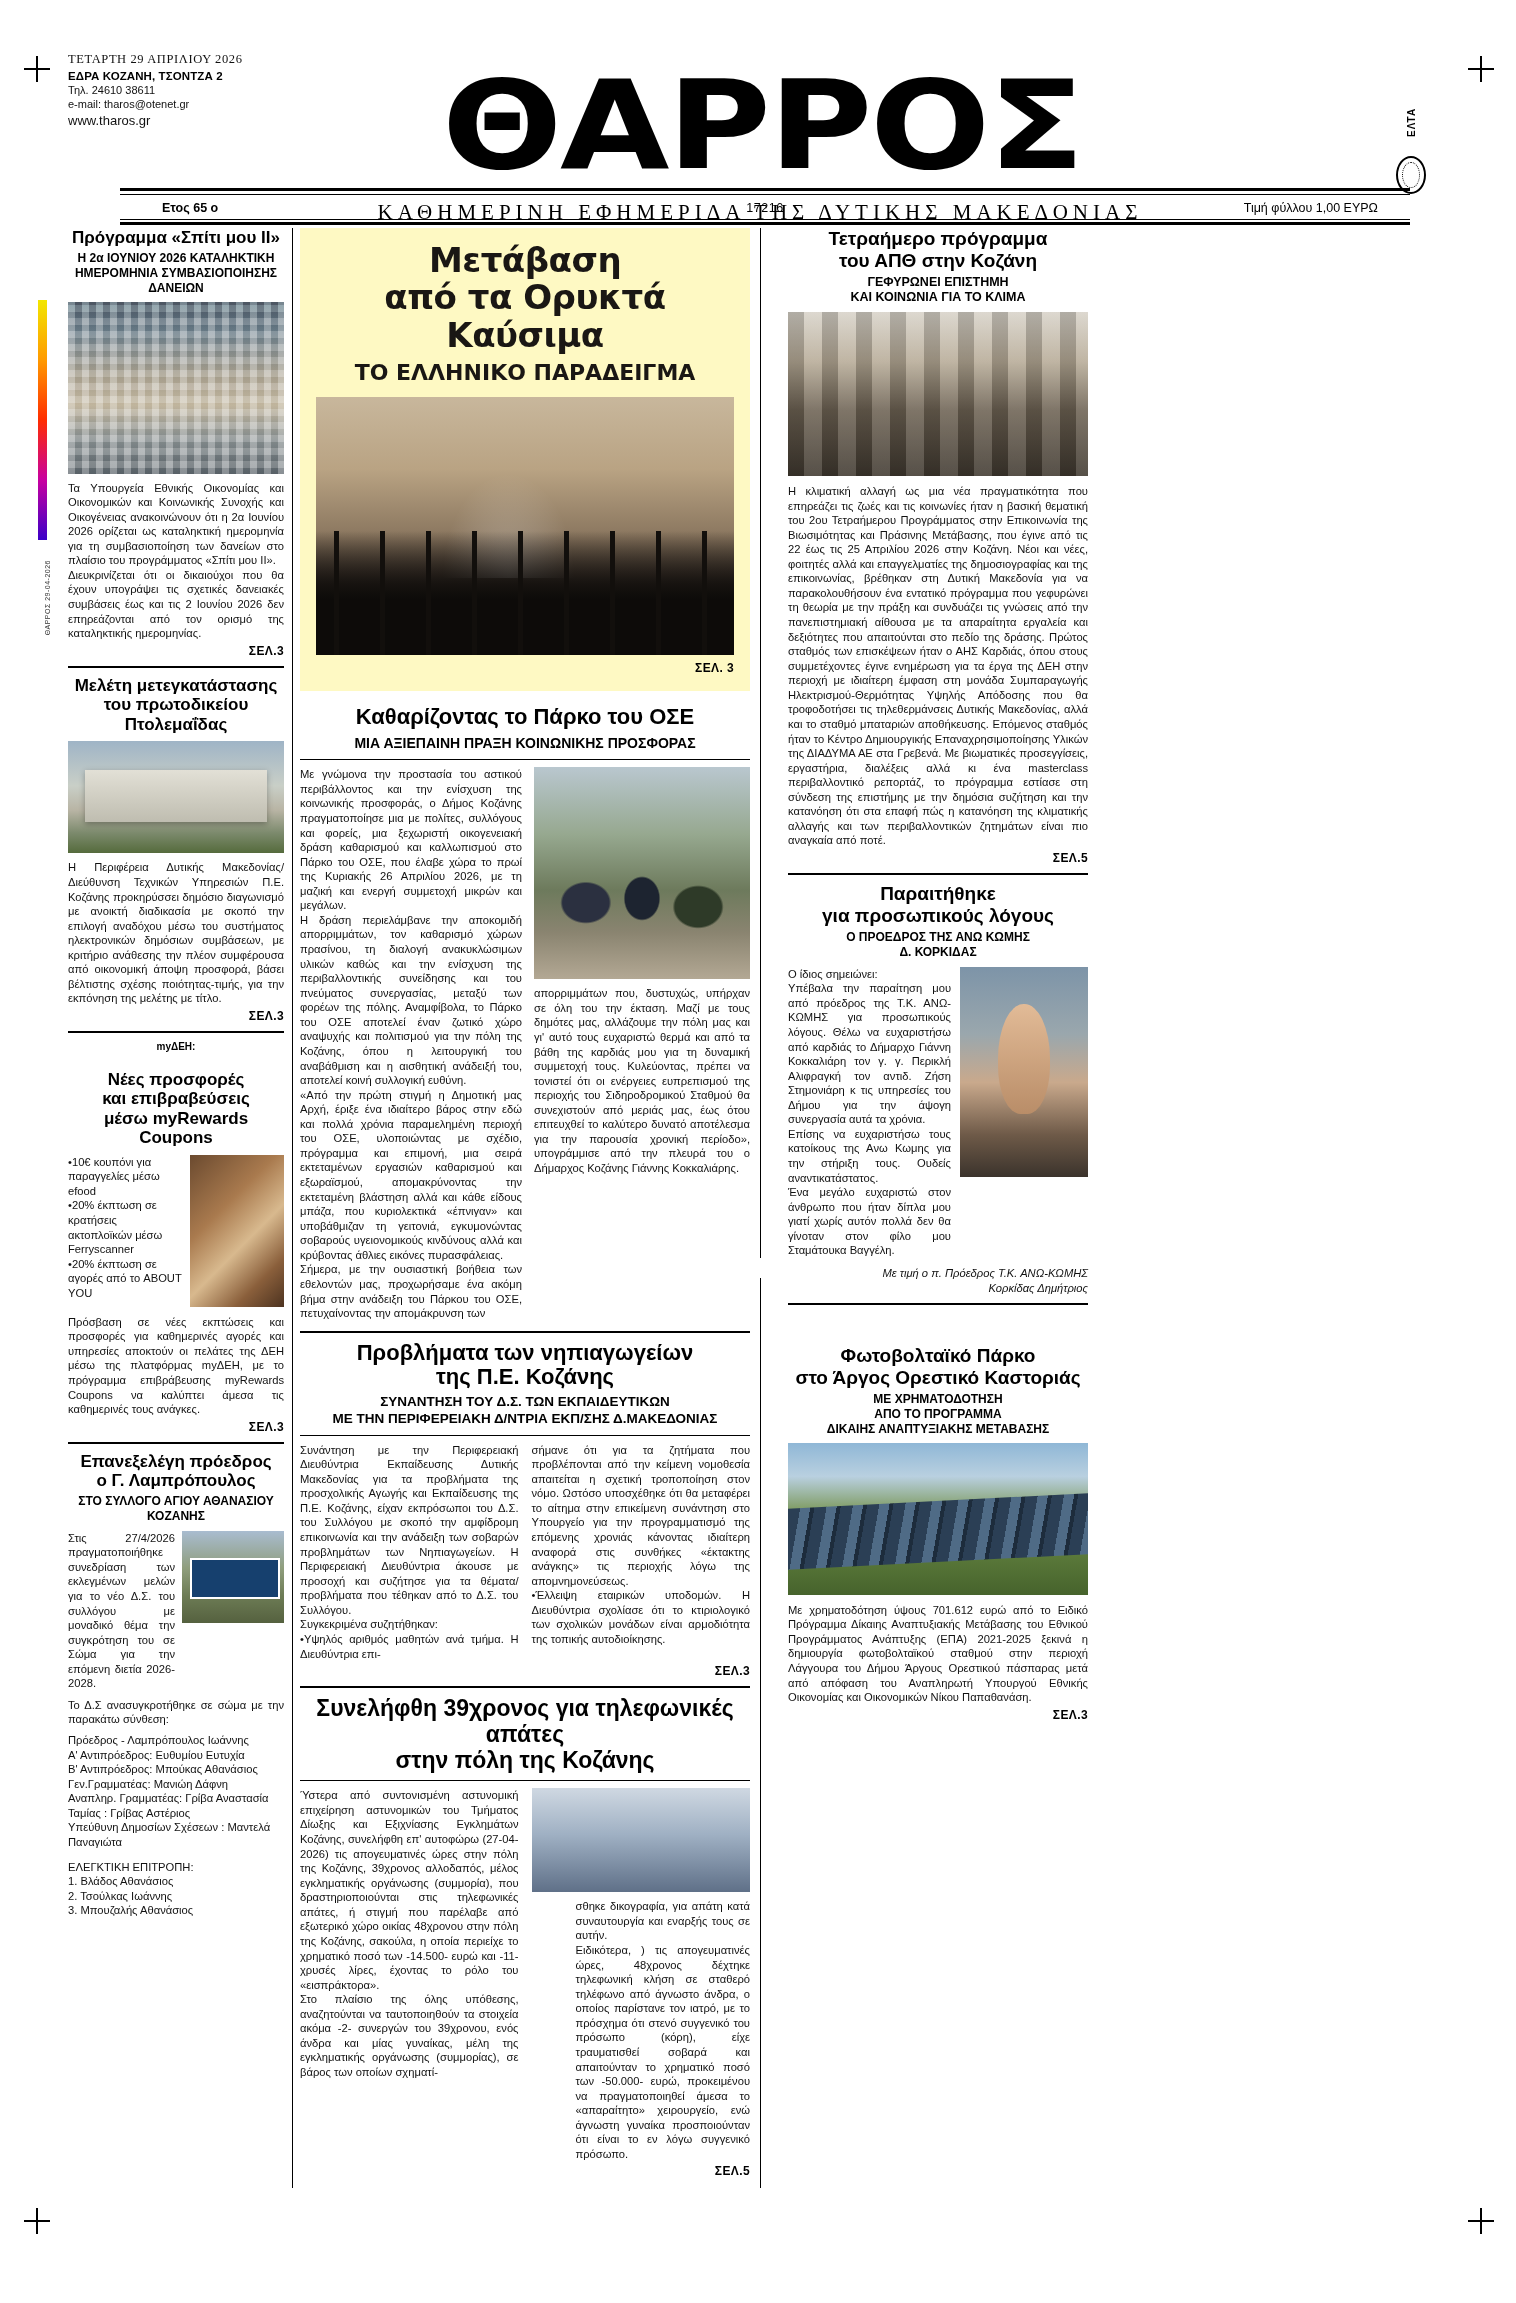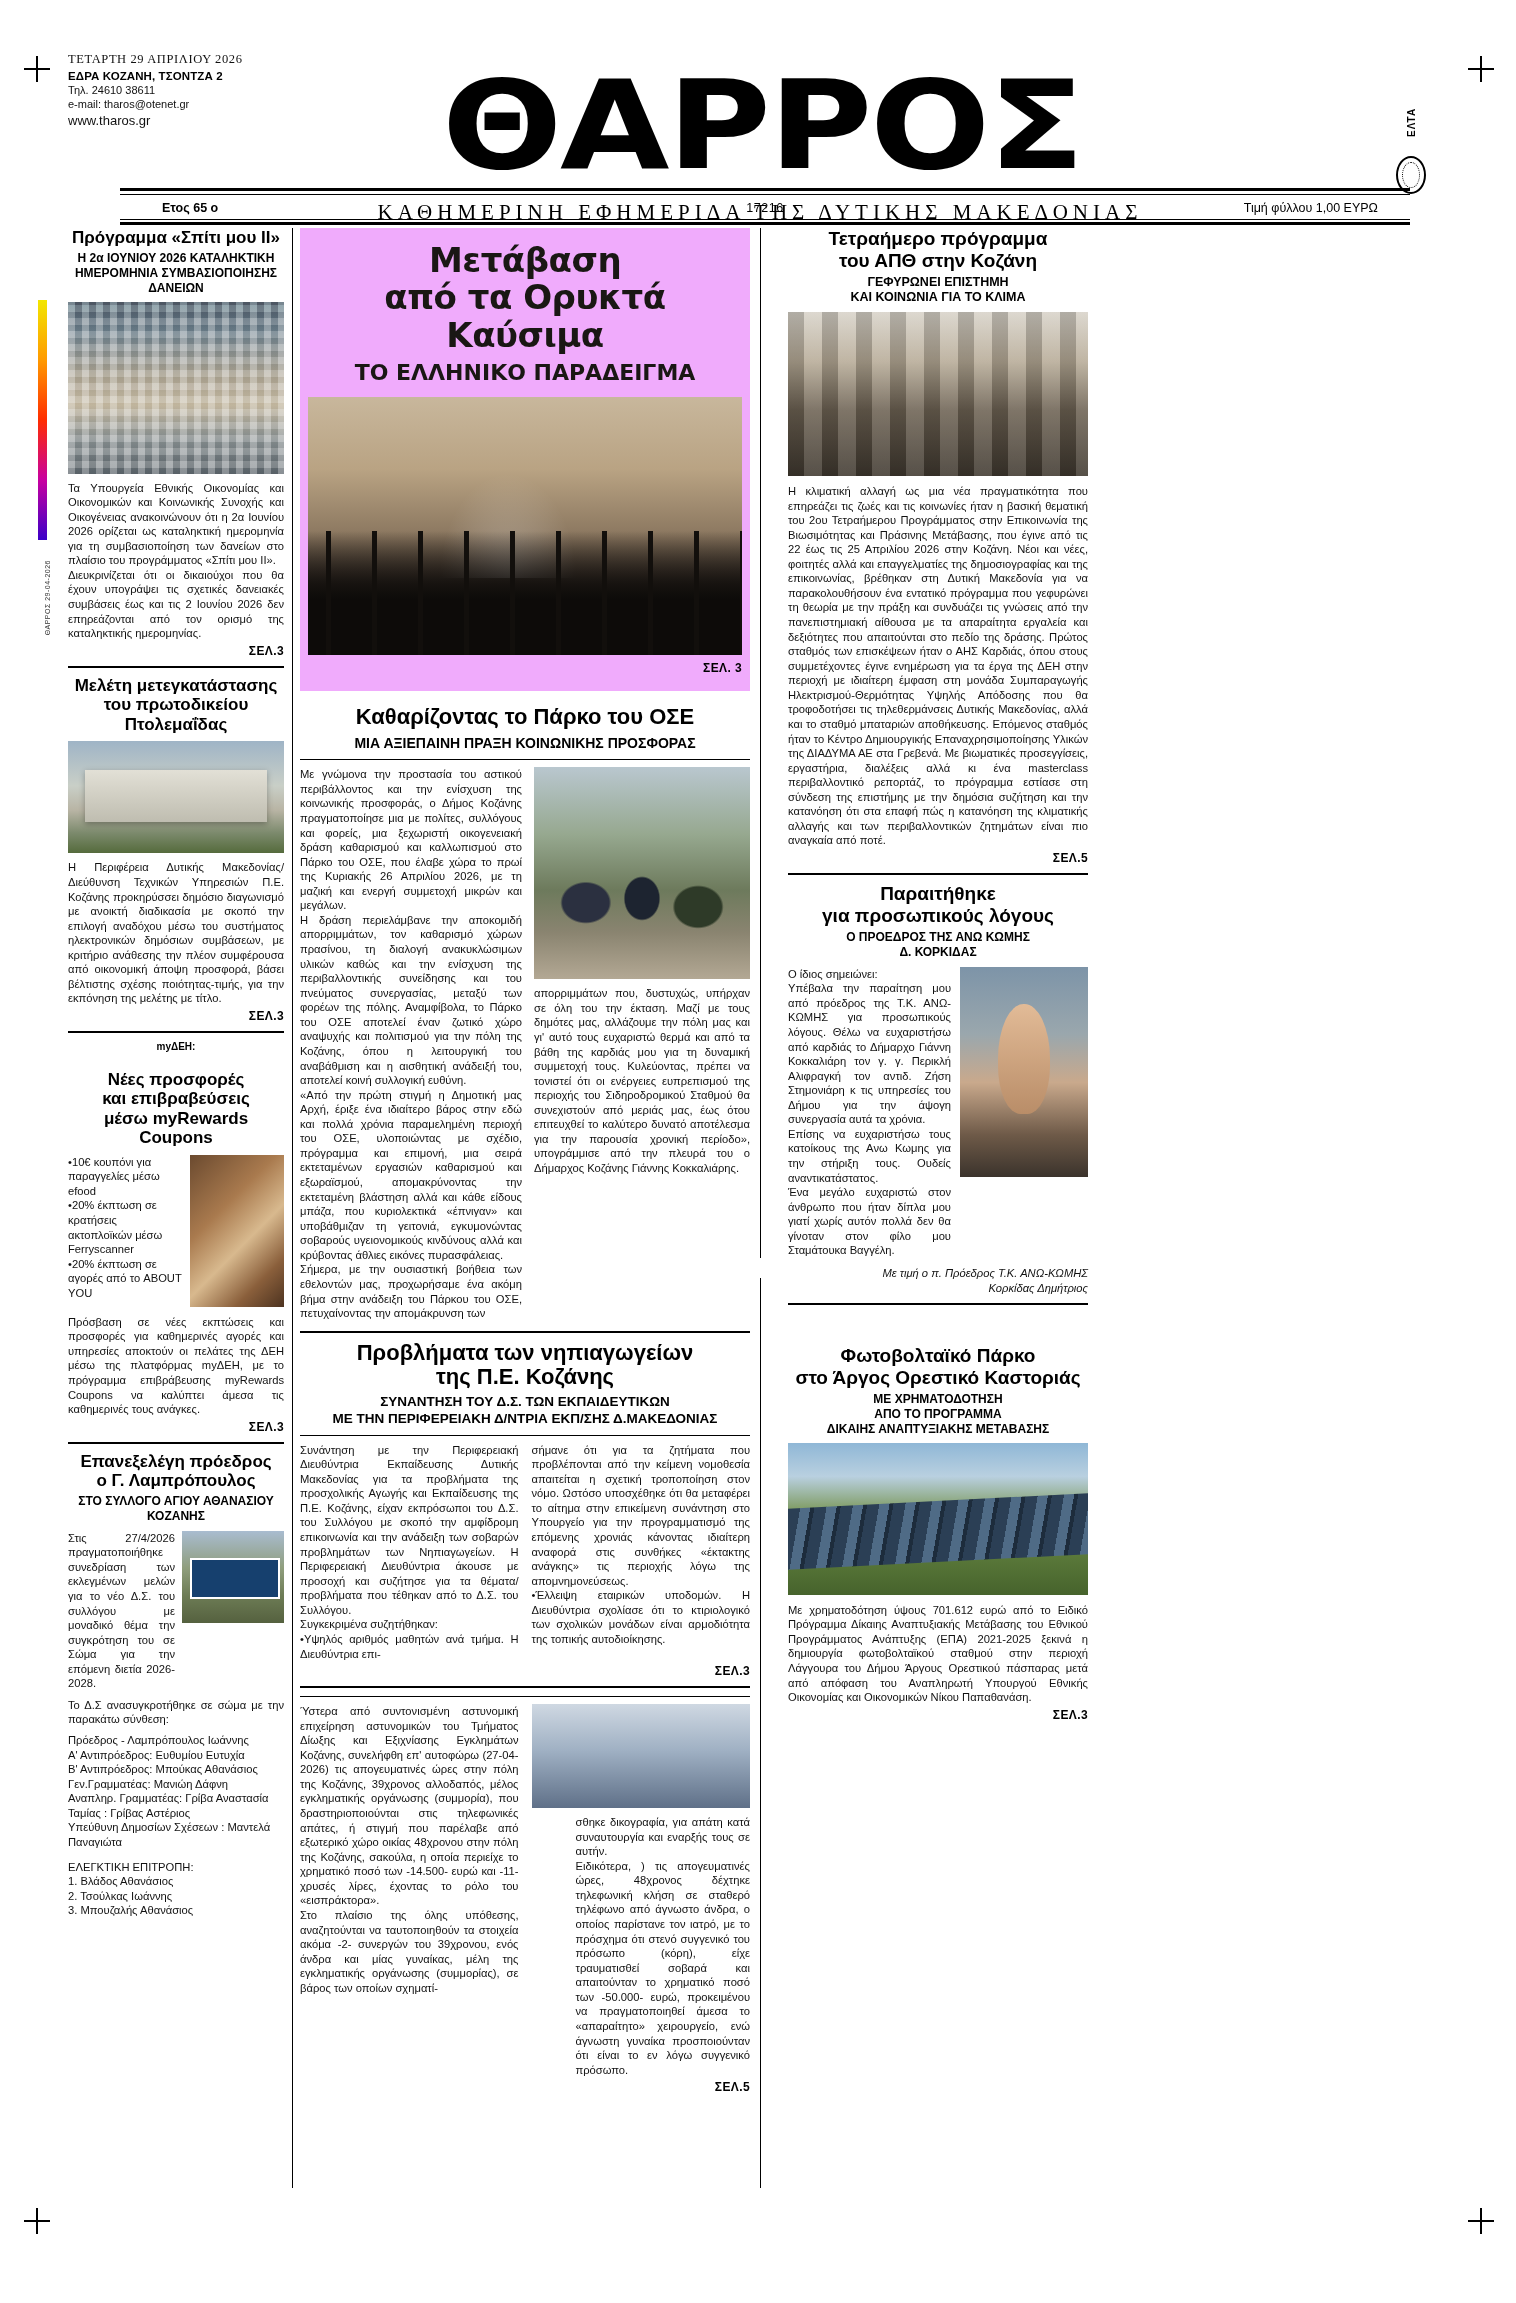--- a/index.html
+++ b/index.html
@@ -164,21 +164,21 @@
     background:linear-gradient(180deg,#cfd8e2 0%,#9fb0c3 45%,#5f7088 100%);
   }
   .ph-police:after{
     content:""; position:absolute; left:18%; top:12%; width:64%; height:76%;
     border-radius:50%;
     background:radial-gradient(circle at 50% 42%, #17335c 0 46%, #0e2banything 0, #0d2246 62%, #1d4a86 100%);
   }
 
   
   .feature {
-    background:#f0abfc; padding:14px 8px 16px; position:relative;
+    background:#fef9c3; padding:14px 16px 16px; position:relative;
   }
   .feature h1 {
     text-align:center; font-weight:bold; font-size:34px; line-height:1.1;
     font-family:"DejaVu Sans", sans-serif; color:#1a1714; letter-spacing:-.5px;
   }
   .feature h2 {
     text-align:center; font-weight:bold; font-size:22px; margin-top:6px; color:#1a1714;
     font-family:"DejaVu Sans", sans-serif;
   }
   .feature .sel { margin-top:6px; }
@@ -348,20 +348,22 @@
 •Υψηλός αριθμός μαθητών ανά τμήμα. Η Διευθύντρια επι-</div>
           <div class="body-txt" style="flex:1; white-space:pre-line;">σήμανε ότι για τα ζητήματα που προβλέπονται από την κείμενη νομοθεσία απαιτείται η σχετική τροποποίηση στον νόμο. Ωστόσο υποσχέθηκε ότι θα μεταφέρει το αίτημα στην επικείμενη συνάντηση στο Υπουργείο για την προγραμματισμό της επόμενης χρονιάς κάνοντας ιδιαίτερη αναφορά στις συνθήκες «έκτακτης ανάγκης» τις περιοχής λόγω της απομνημονεύσεως.
 •Έλλειψη εταιρικών υποδομών. Η Διευθύντρια σχολίασε ότι το κτιριολογικό των σχολικών μονάδων είναι αρμοδιότητα της τοπικής αυτοδιοίκησης.</div>
         </div>
         <div class="sel" style="margin-top:3px;">ΣΕΛ.3</div>
       </div>
 
       <div class="hr-blk"></div>
 
       <div>
+        <div class="title-med" style="white-space:pre-line; font-size:23px;">Συνελήφθη 39χρονος για τηλεφωνικές απάτες
+στην πόλη της Κοζάνης</div>
         <div class="hr-thin"></div>
         <div style="display:flex; gap:13px;">
           <div class="body-txt" style="flex:1; white-space:pre-line;">Ύστερα από συντονισμένη αστυνομική επιχείρηση αστυνομικών του Τμήματος Δίωξης και Εξιχνίασης Εγκλημάτων Κοζάνης, συνελήφθη επ' αυτοφώρω  (27-04-2026) τις απογευματινές ώρες στην πόλη της Κοζάνης, 39χρονος αλλοδαπός, μέλος εγκληματικής οργάνωσης (συμμορία), που δραστηριοποιούνται στις τηλεφωνικές απάτες, ή στιγμή που παρέλαβε από εξωτερικό χώρο οικίας 48χρονου  στην πόλη της Κοζάνης, σακούλα, η οποία περιείχε το χρηματικό ποσό των -14.500- ευρώ και -11- χρυσές λίρες, έχοντας το ρόλο του «εισπράκτορα».
 Στο πλαίσιο της όλης υπόθεσης, αναζητούνται να ταυτοποιηθούν τα στοιχεία ακόμα -2- συνεργών του 39χρονου, ενός άνδρα και μίας γυναίκας, μέλη της εγκληματικής οργάνωσης (συμμορίας), σε βάρος των οποίων σχηματί-</div>
           <div style="flex:1;">
             <div class="photo ph-police" style="height:104px;"></div>
             <div class="body-txt" style="margin-top:7px; white-space:pre-line;margin-left:44px;">σθηκε δικογραφία, για απάτη κατά συναυτουργία και εναρξής τους σε αυτήν.
 Ειδικότερα, ) τις απογευματινές ώρες, 48χρονος δέχτηκε τηλεφωνική κλήση σε σταθερό τηλέφωνο από άγνωστο άνδρα, ο οποίος παρίστανε τον ιατρό, με το πρόσχημα ότι στενό συγγενικό του πρόσωπο (κόρη), είχε τραυματισθεί σοβαρά και απαιτούνταν το χρηματικό ποσό των -50.000- ευρώ, προκειμένου να πραγματοποιηθεί άμεσα το «απαραίτητο» χειρουργείο, ενώ άγνωστη γυναίκα προσποιούνταν ότι είναι το εν λόγω συγγενικό πρόσωπο.</div>
           </div>
         </div>

